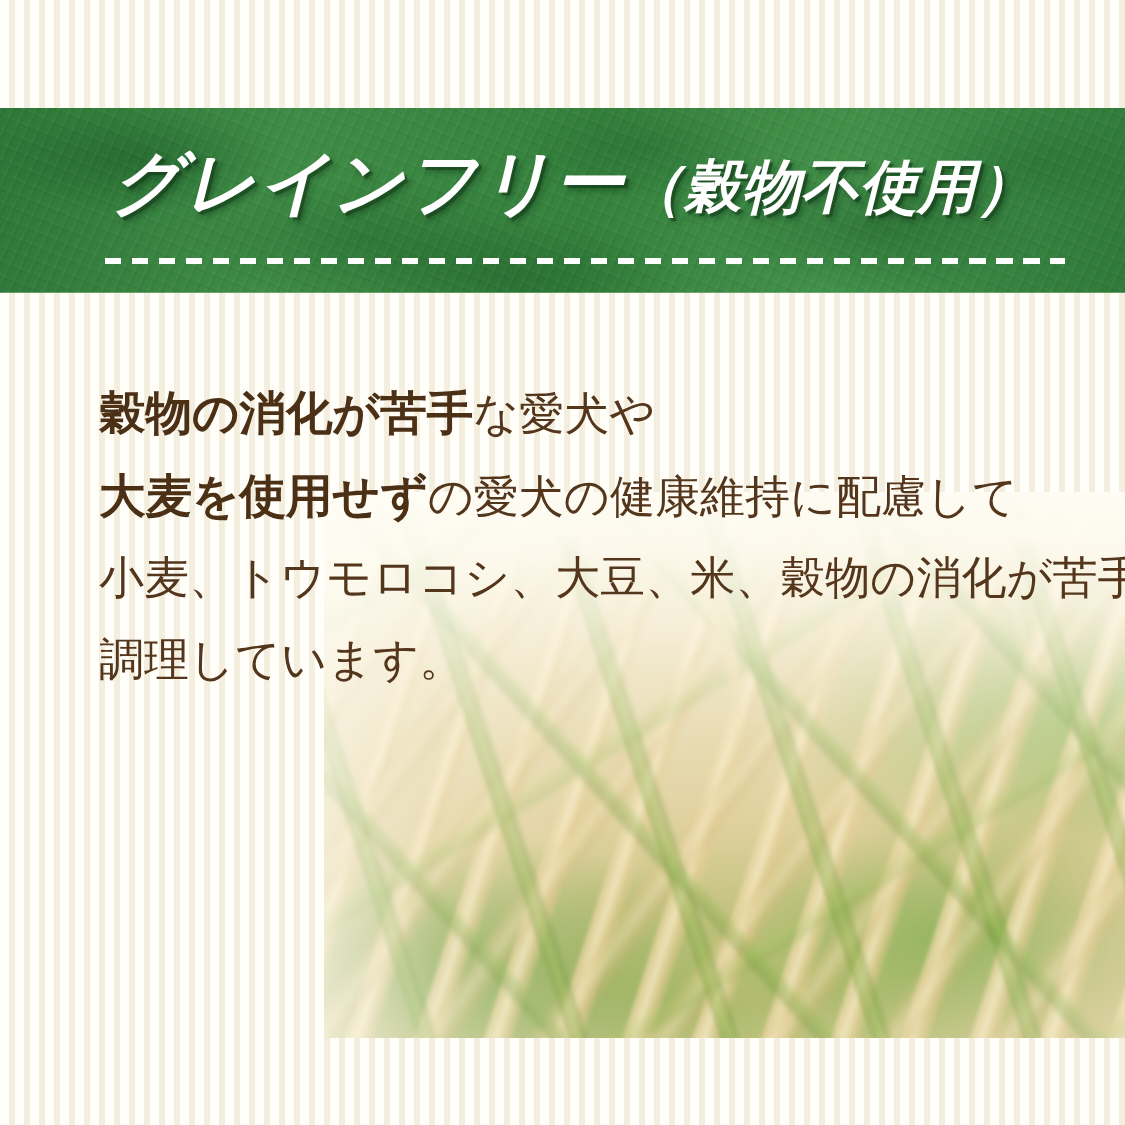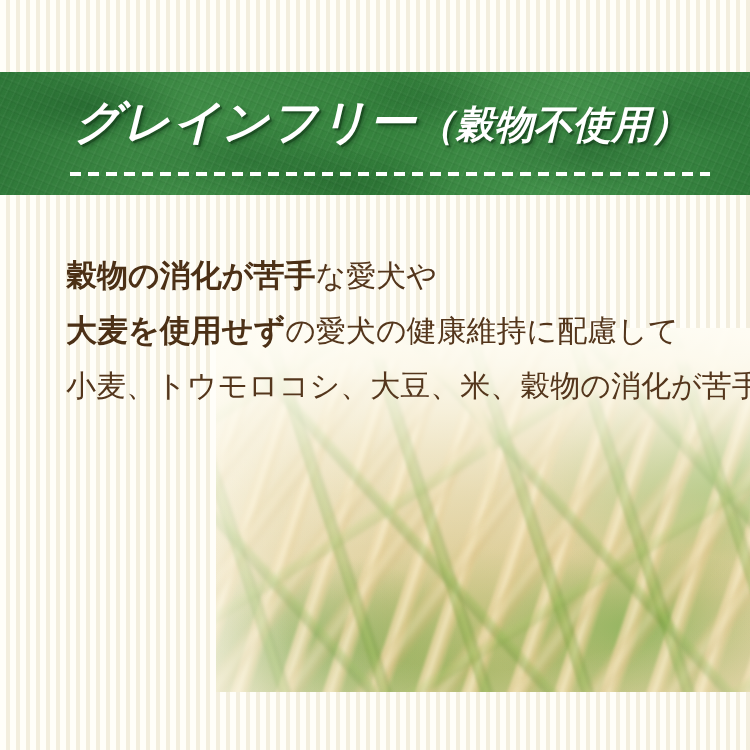--- a/index.html
+++ b/index.html
@@ -302,15 +302,18 @@
   <div id="copy">
     <div class="line">
       <span class="em">穀物の消化が苦手</span><span>な愛犬や</span>
     </div>
     <div class="line">
       <span class="em">大麦を使用せず</span><span>の愛犬の健康維持に配慮して</span>
     </div>
     <div class="line">
       <span>小麦、トウモロコシ、大豆、米、穀物の消化が苦手</span>
     </div>
+    <div class="line">
+      <span>調理しています。</span>
+    </div>
   </div>
 
 </div>
 
 </body></html>

